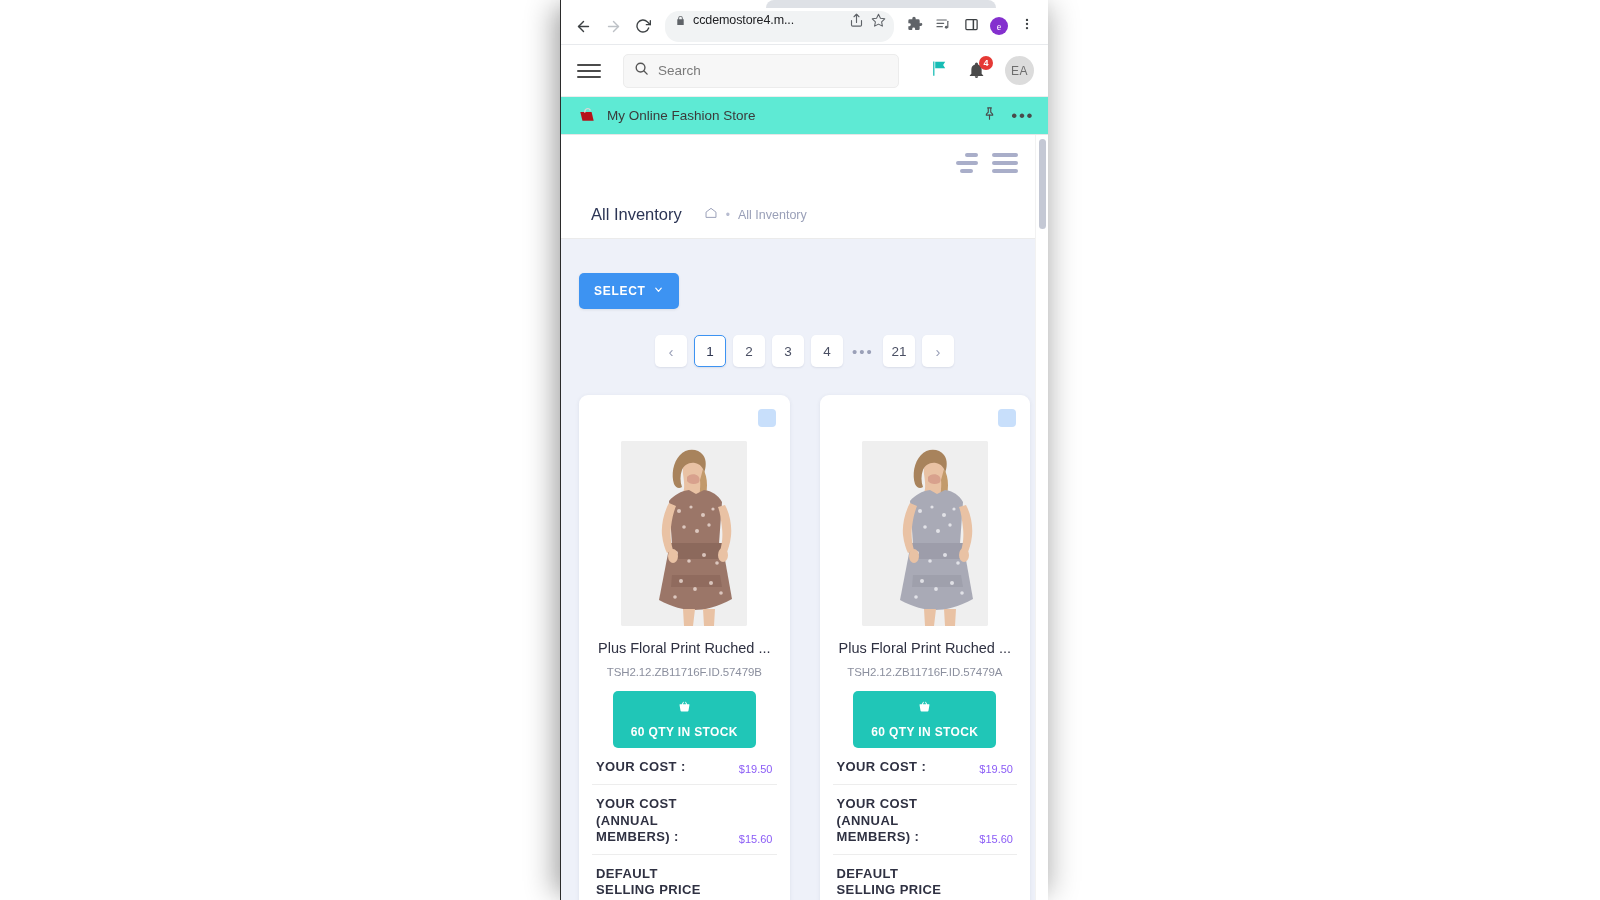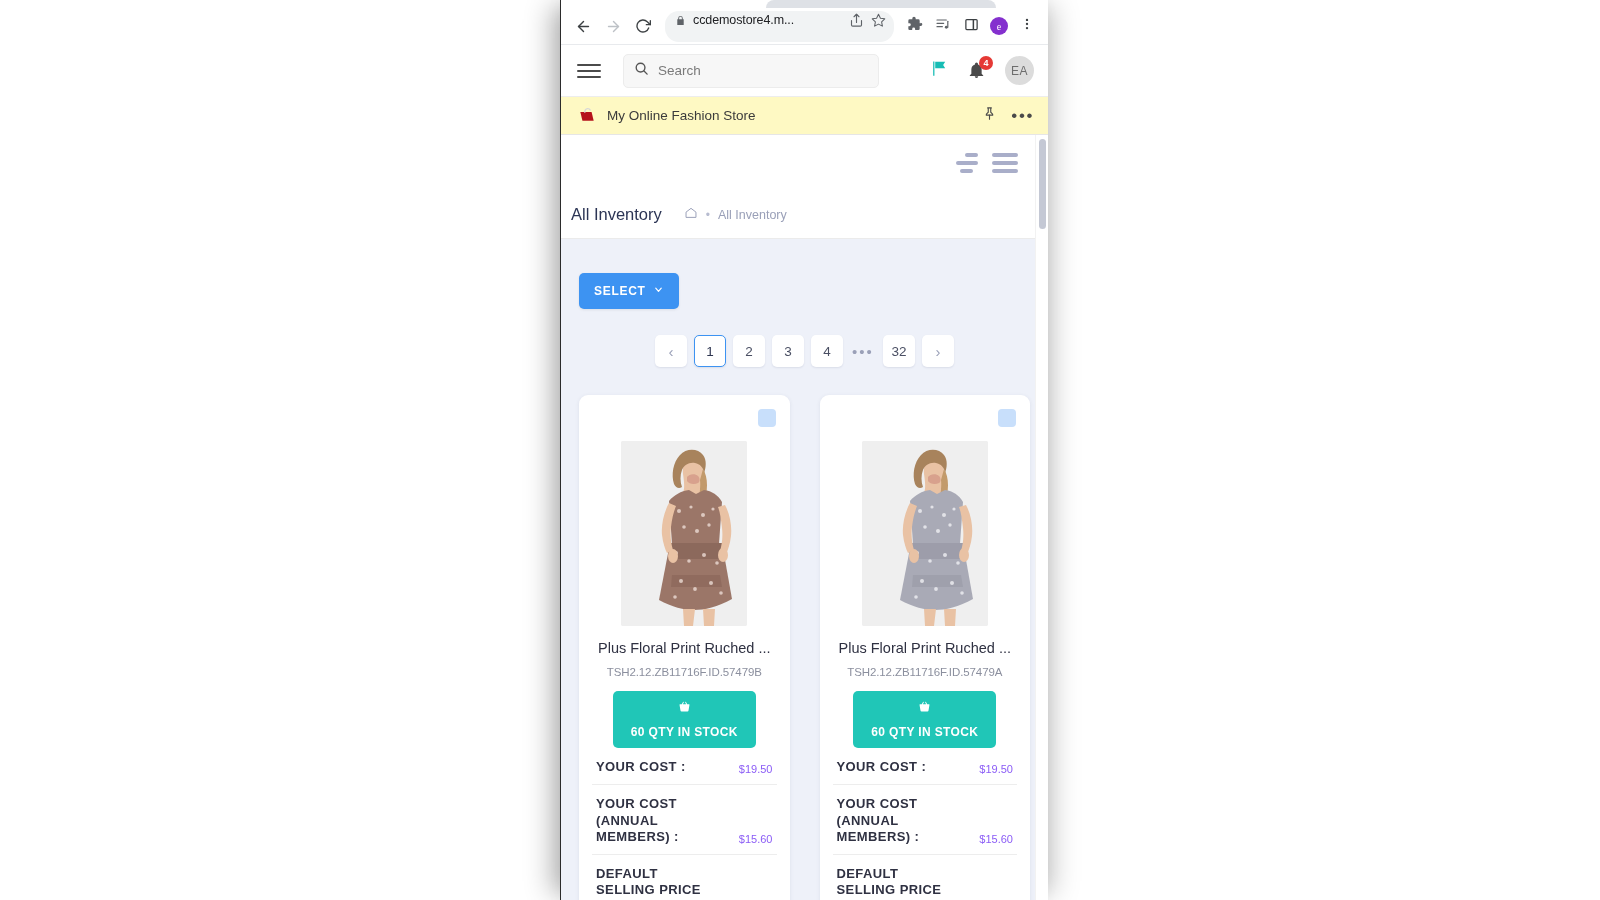--- a/index.html
+++ b/index.html
@@ -98,21 +98,21 @@
     display: flex; align-items: center;
     height: 52px;
     background: #ffffff;
     border-bottom: 1px solid #ededed;
     padding: 0 14px 0 16px;
   }
   .hamburger { width: 24px; display: flex; flex-direction: column; gap: 4px; cursor: pointer; }
   .hamburger span { display: block; height: 2px; background: #4b4b4b; border-radius: 1px; }
   .search-box {
     margin-left: 22px;
-    width: 256px; height: 34px;
+    width: 276px; height: 34px;
     background: #f7f7f7;
     border: 1px solid #ececec;
     border-radius: 5px;
     display: flex; align-items: center;
     padding: 0 10px;
     gap: 9px;
   }
   .search-box .ph {
     font-size: 13.5px;
     color: #7a7a7a;
@@ -140,21 +140,21 @@
     color: #6d6d6d;
     font-size: 12px;
     letter-spacing: 0.5px;
     display: flex; align-items: center; justify-content: center;
   }
 
   
   .store-bar {
     display: flex; align-items: center;
     height: 38px;
-    background: #fef9c3;
+    background: #5eead4;
     border-bottom: 1px solid #e6e6e6;
     padding: 0 14px 0 16px;
     gap: 10px;
   }
   .store-name { font-size: 13.5px; color: #3b3b3b; }
   .store-bar-right { margin-left: auto; display: flex; align-items: center; gap: 14px; }
   .dots { letter-spacing: 1.6px; font-size: 17px; color: #4a4a4a; line-height: 10px; }
 
   
   .page-viewport {
@@ -175,21 +175,21 @@
   .listicon.compact i:nth-child(1) { width: 13px; margin-left: 9px; }
   .listicon.compact i:nth-child(2) { width: 22px; }
   .listicon.compact i:nth-child(3) { width: 13px; margin-left: 4px; }
   .listicon.full i { width: 26px; }
 
   .titlebar {
     height: 48px;
     background: #ffffff;
     border-bottom: 1px solid #ebebeb;
     display: flex; align-items: center;
-    padding-left: 10px;
+    padding-left: 30px;
     gap: 22px;
   }
   .page-title { font-size: 16.5px; color: #2c3555; font-weight: 500; }
   .breadcrumb { display: flex; align-items: center; gap: 8px; }
   .crumb-sep { color: #b7bcd0; font-size: 12px; }
   .crumb-text { color: #9aa0b8; font-size: 12.5px; }
 
   .content {
     padding: 34px 18px 0 18px;
   }
@@ -524,21 +524,21 @@
         </span>
       </div>
 
       <div class="pagination">
         <div class="pg arrow">‹</div>
         <div class="pg active">1</div>
         <div class="pg">2</div>
         <div class="pg">3</div>
         <div class="pg">4</div>
         <div class="pg ellipsis">•••</div>
-        <div class="pg">32</div>
+        <div class="pg">21</div>
         <div class="pg arrow">›</div>
       </div>
 
       <div class="grid">
 
         <div class="card">
           <div class="card-check"></div>
           <div class="card-img">
             <svg viewBox="0 0 126 185" preserveAspectRatio="xMidYMid slice">
               <rect width="126" height="185" fill="#efefef"></rect>

